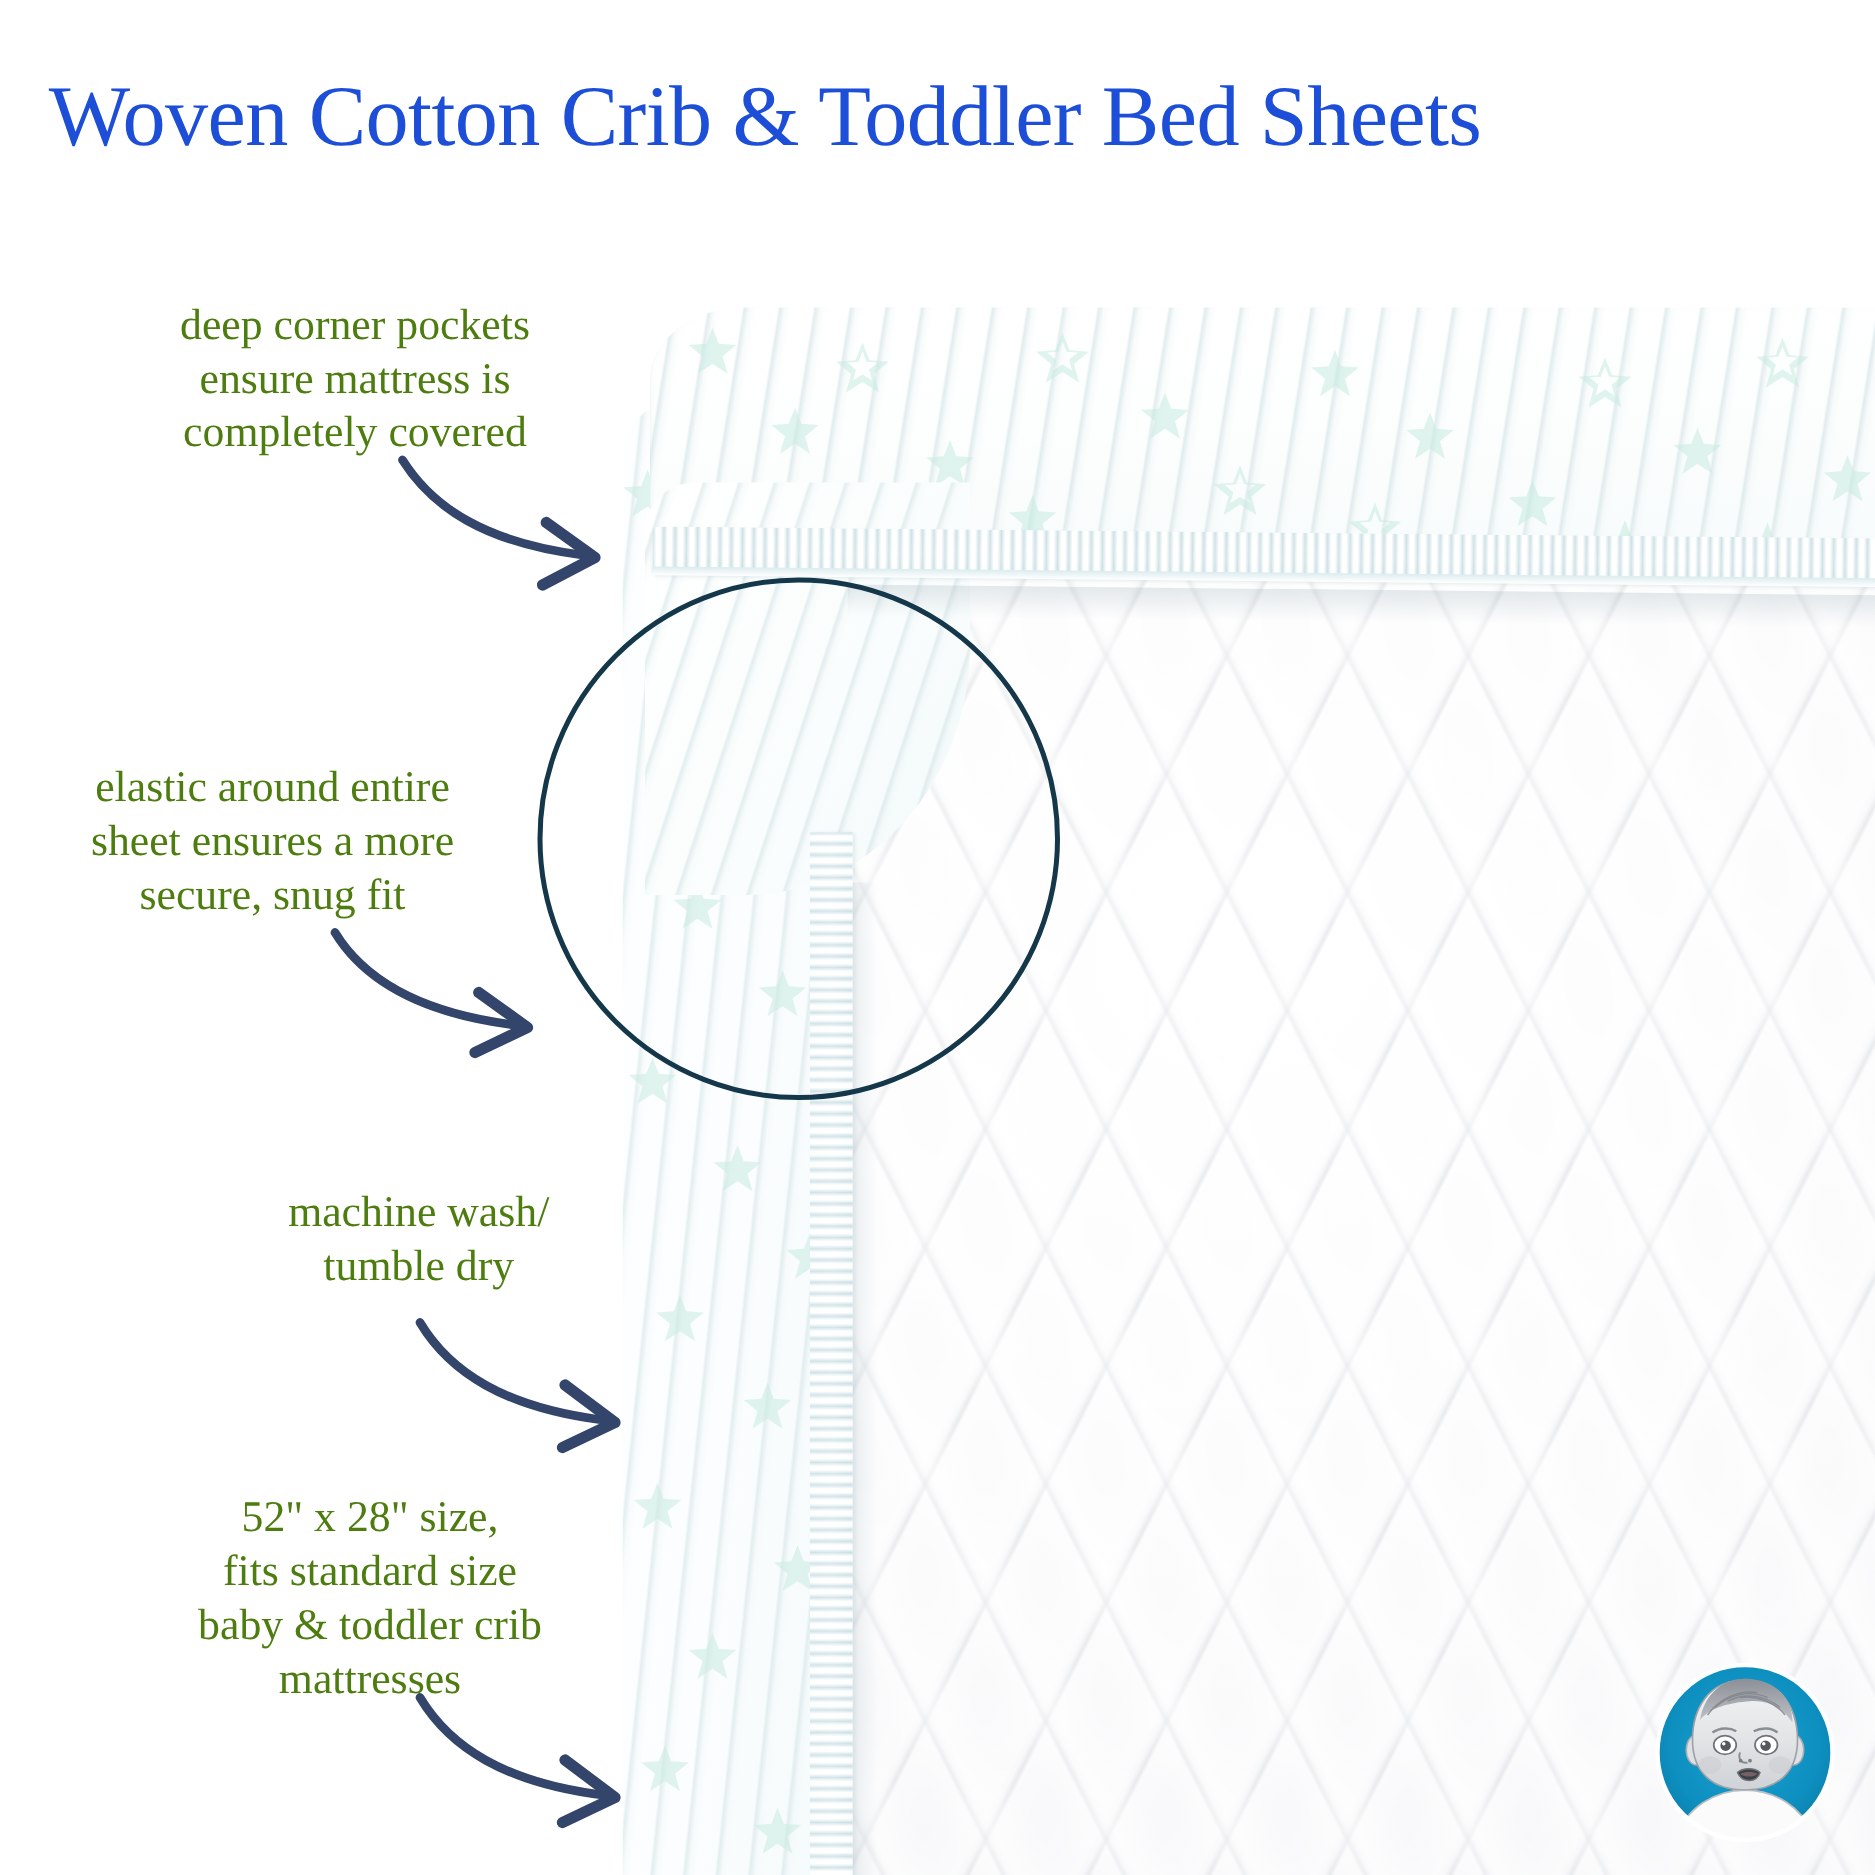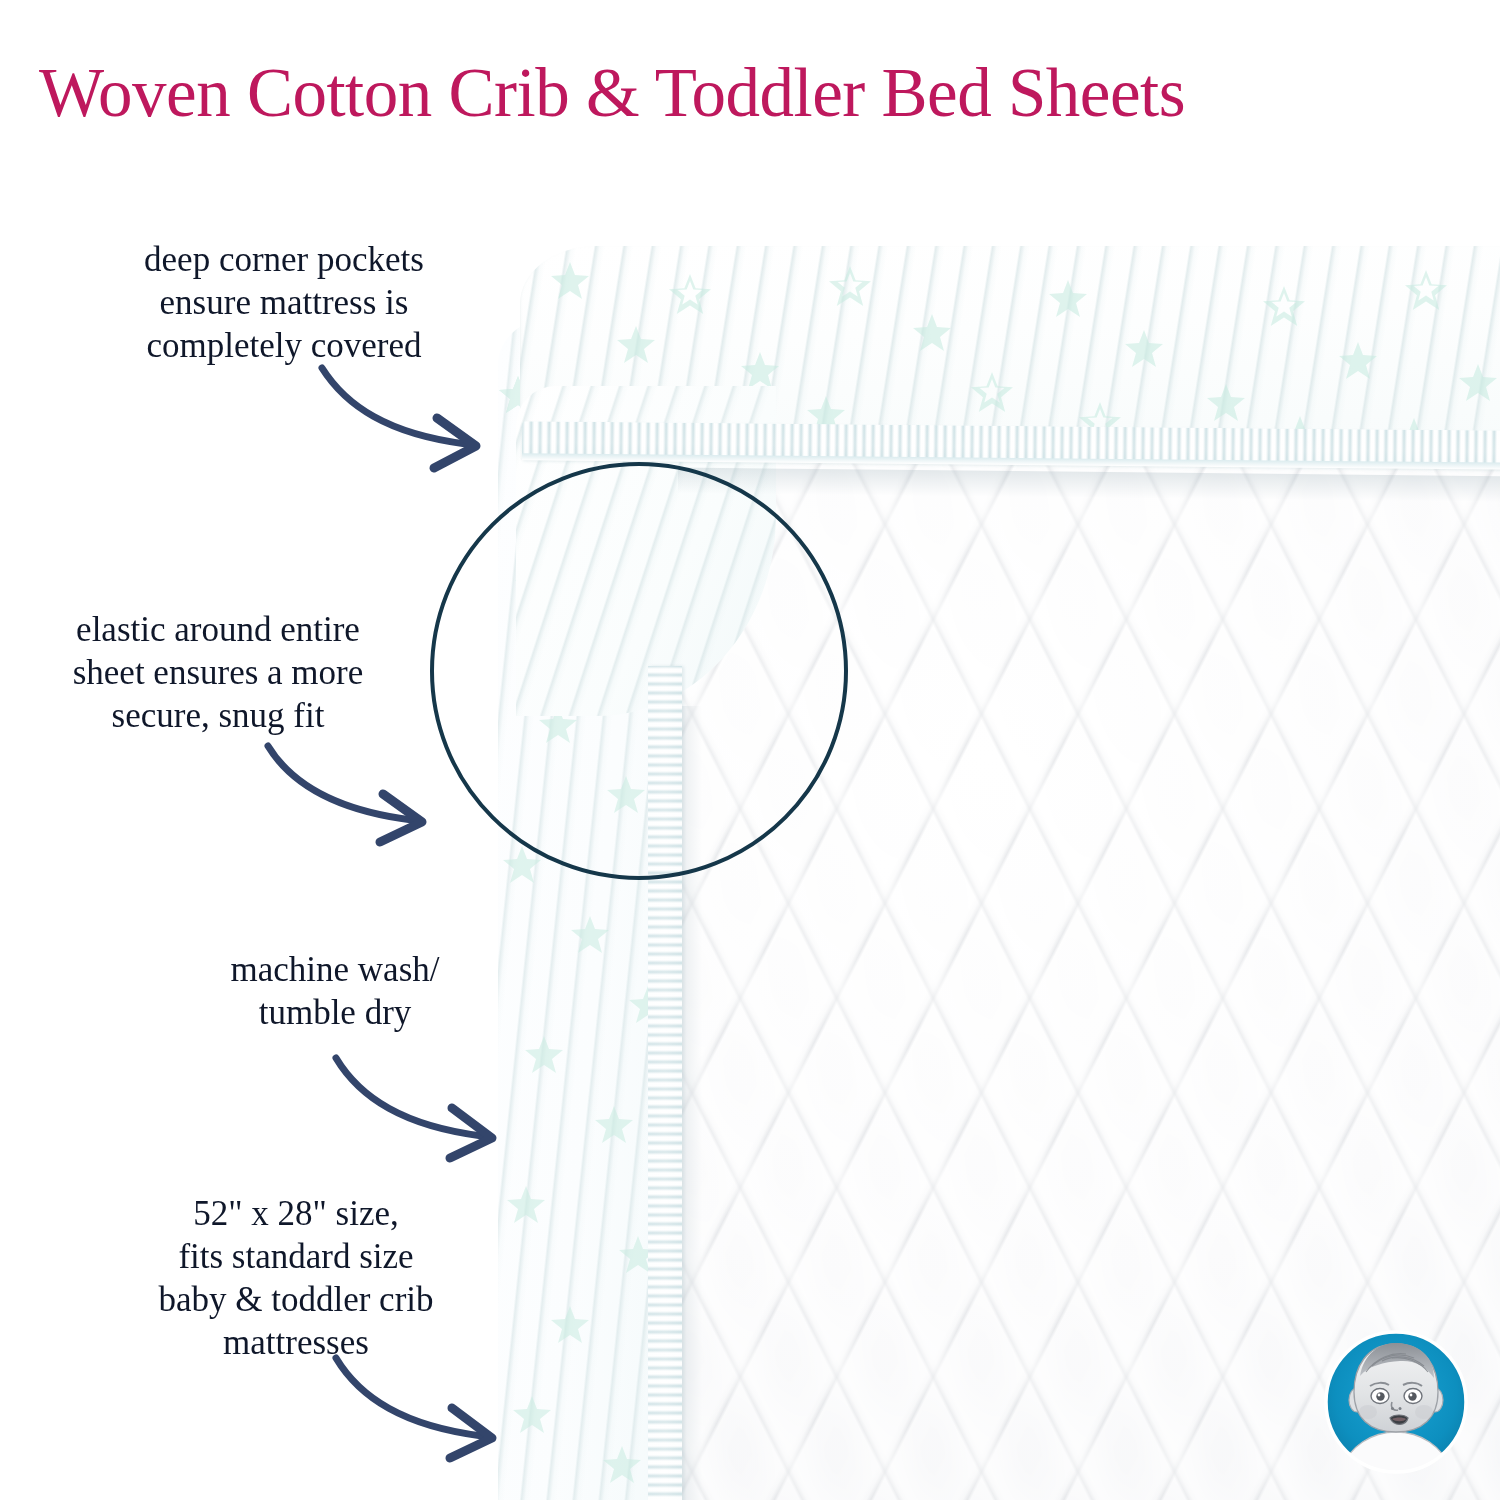--- a/index.html
+++ b/index.html
@@ -22,21 +22,21 @@
   .title {
     position: absolute;
     left: 0;
     top: 52px;
     width: 1224px;
     text-align: center;
     font-family: "Liberation Serif", "DejaVu Serif", serif;
     font-size: 69px;
     line-height: 82px;
     letter-spacing: -0.5px;
-    color: #be185d;
+    color: #1d4ed8;
     white-space: nowrap;
   }
 
   
   #photo {
     position: absolute;
     left: 498px;
     top: 236px;
     width: 1002px;
     height: 1264px;
@@ -258,21 +258,21 @@
     height: 418px;
     border: 4px solid #15374a;
     border-radius: 50%;
     box-sizing: border-box;
     pointer-events: none;
   }
 
   
   .callout {
     position: absolute;
-    color: #0f172a;
+    color: #4d7c0f;
     font-family: "Liberation Serif", "DejaVu Serif", serif;
     font-size: 35px;
     line-height: 43px;
     text-align: center;
     white-space: pre-line;
   }
   #callout-pockets  { left: 74px;  top: 238px;  width: 420px; }
   #callout-elastic  { left: 8px;   top: 608px;  width: 420px; }
   #callout-wash     { left: 140px; top: 948px;  width: 390px; }
   #callout-size     { left: 86px;  top: 1192px; width: 420px; }

